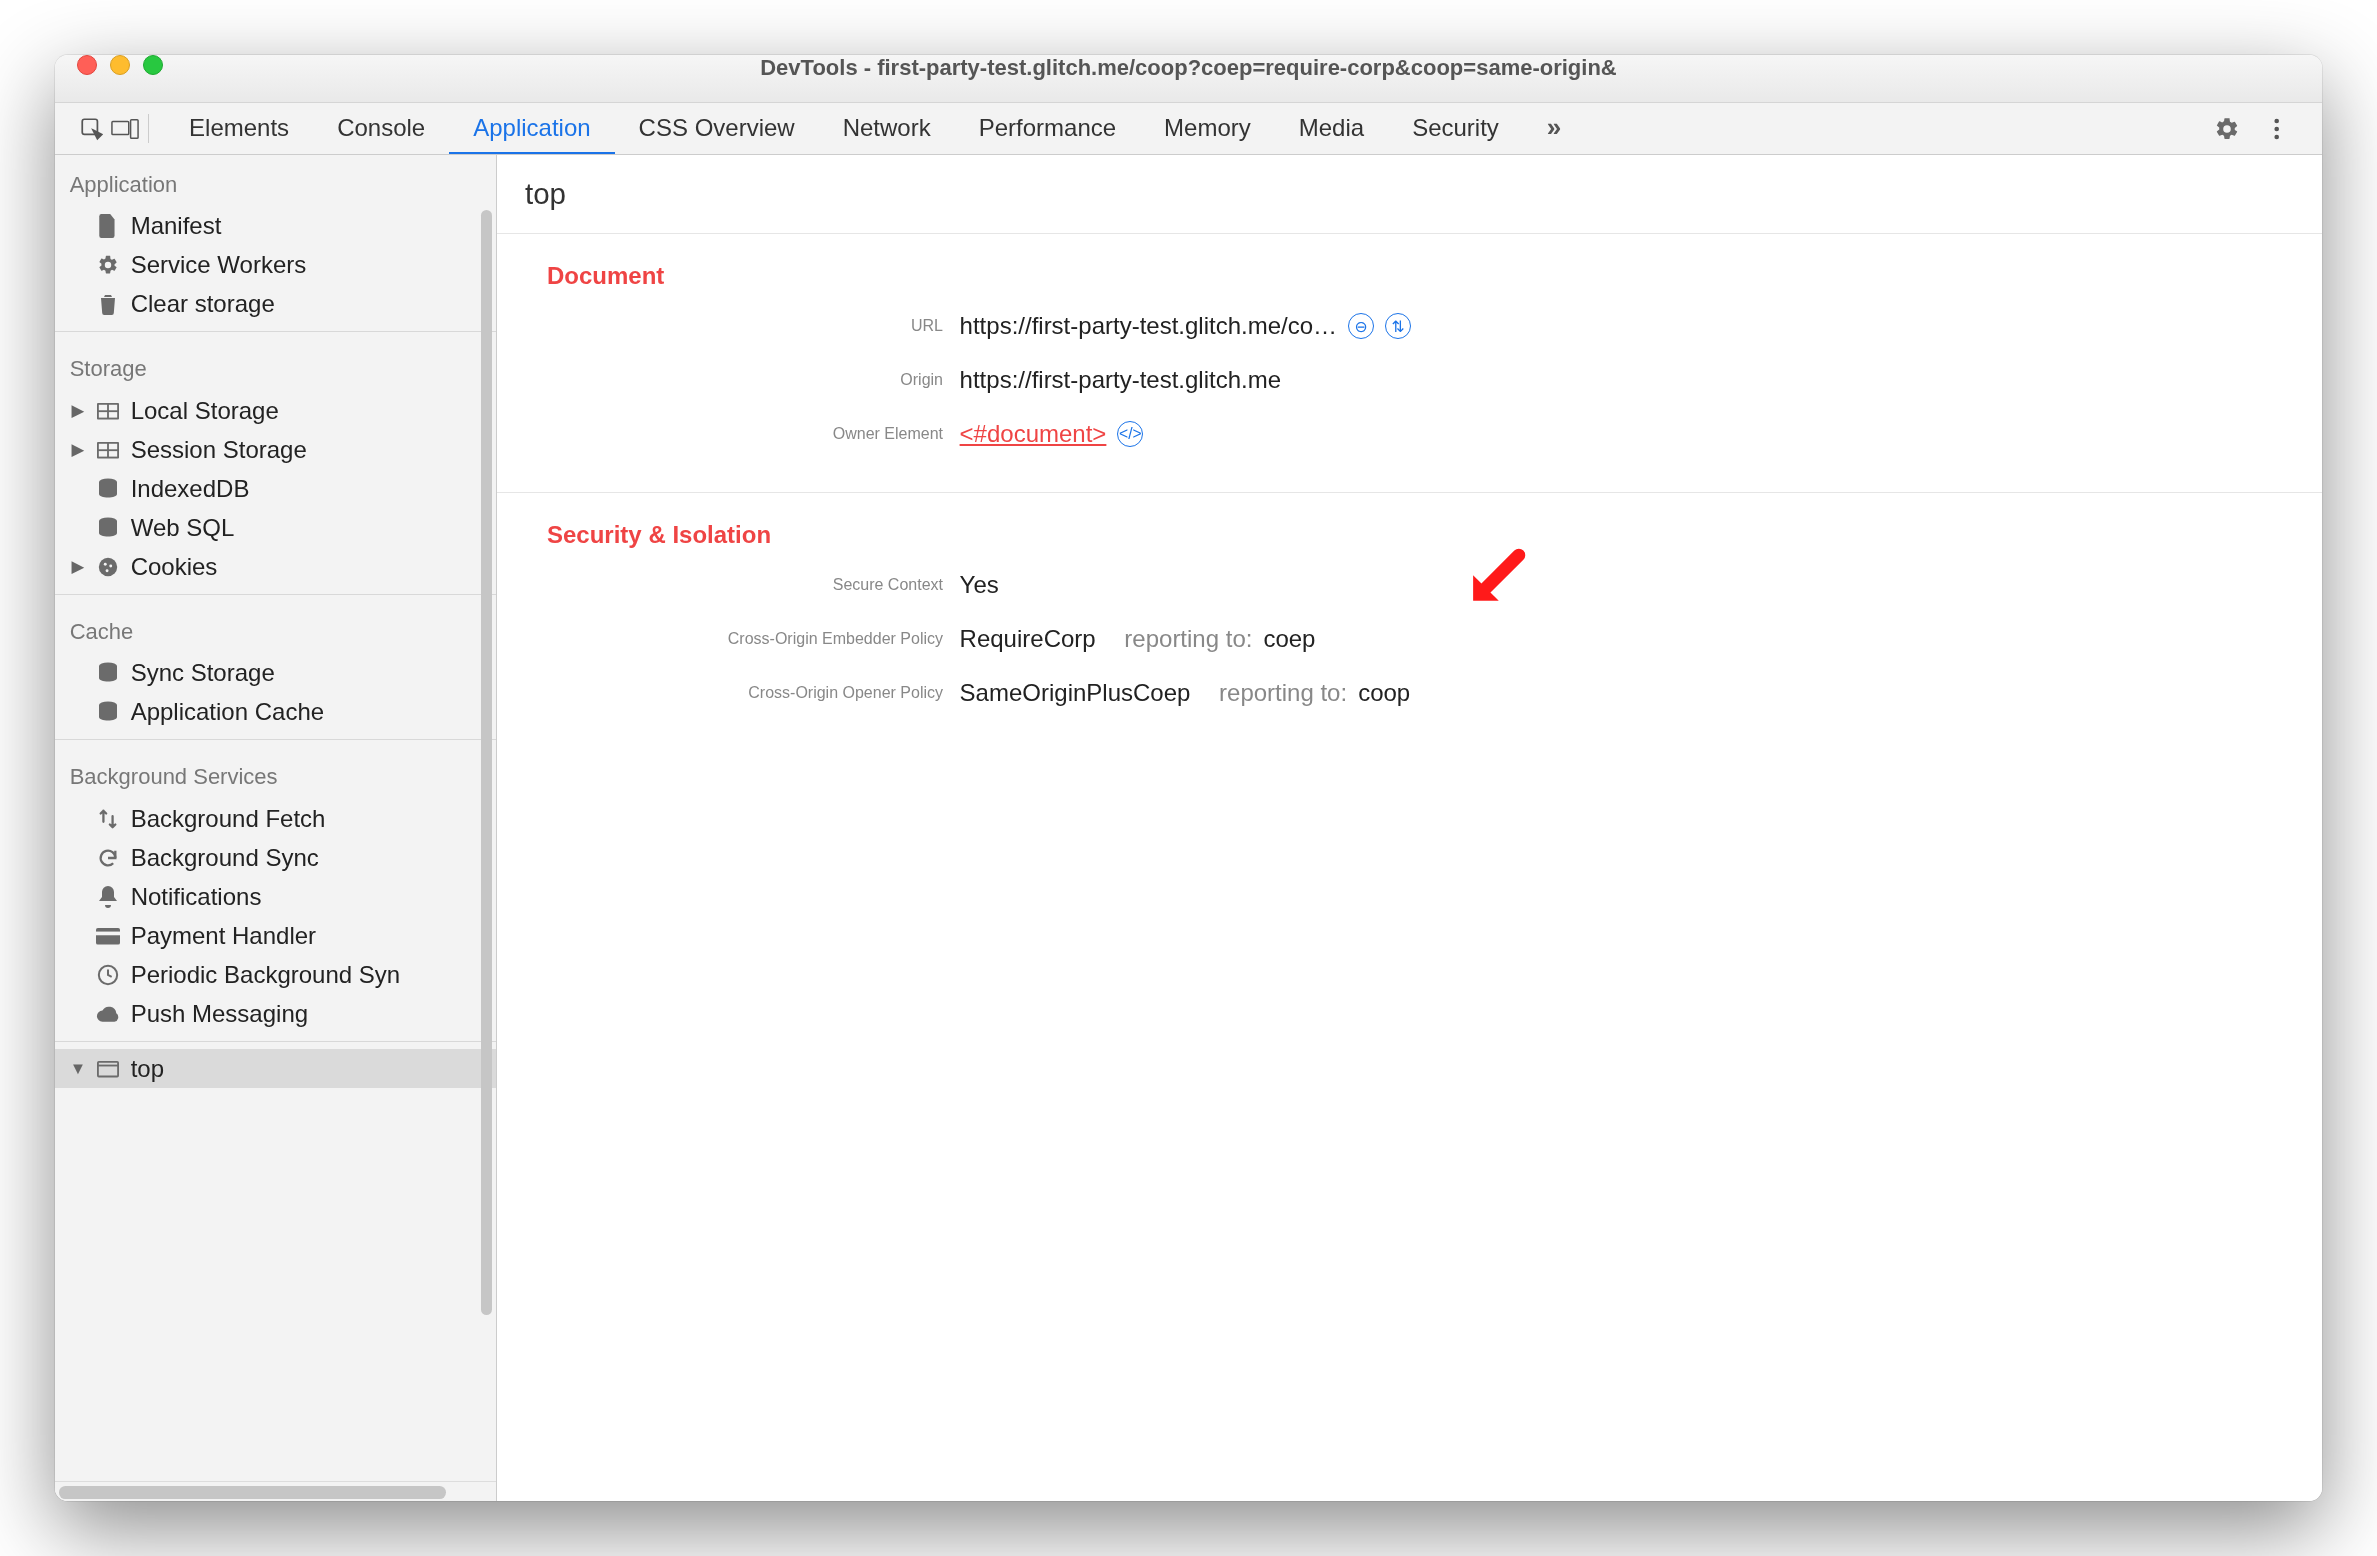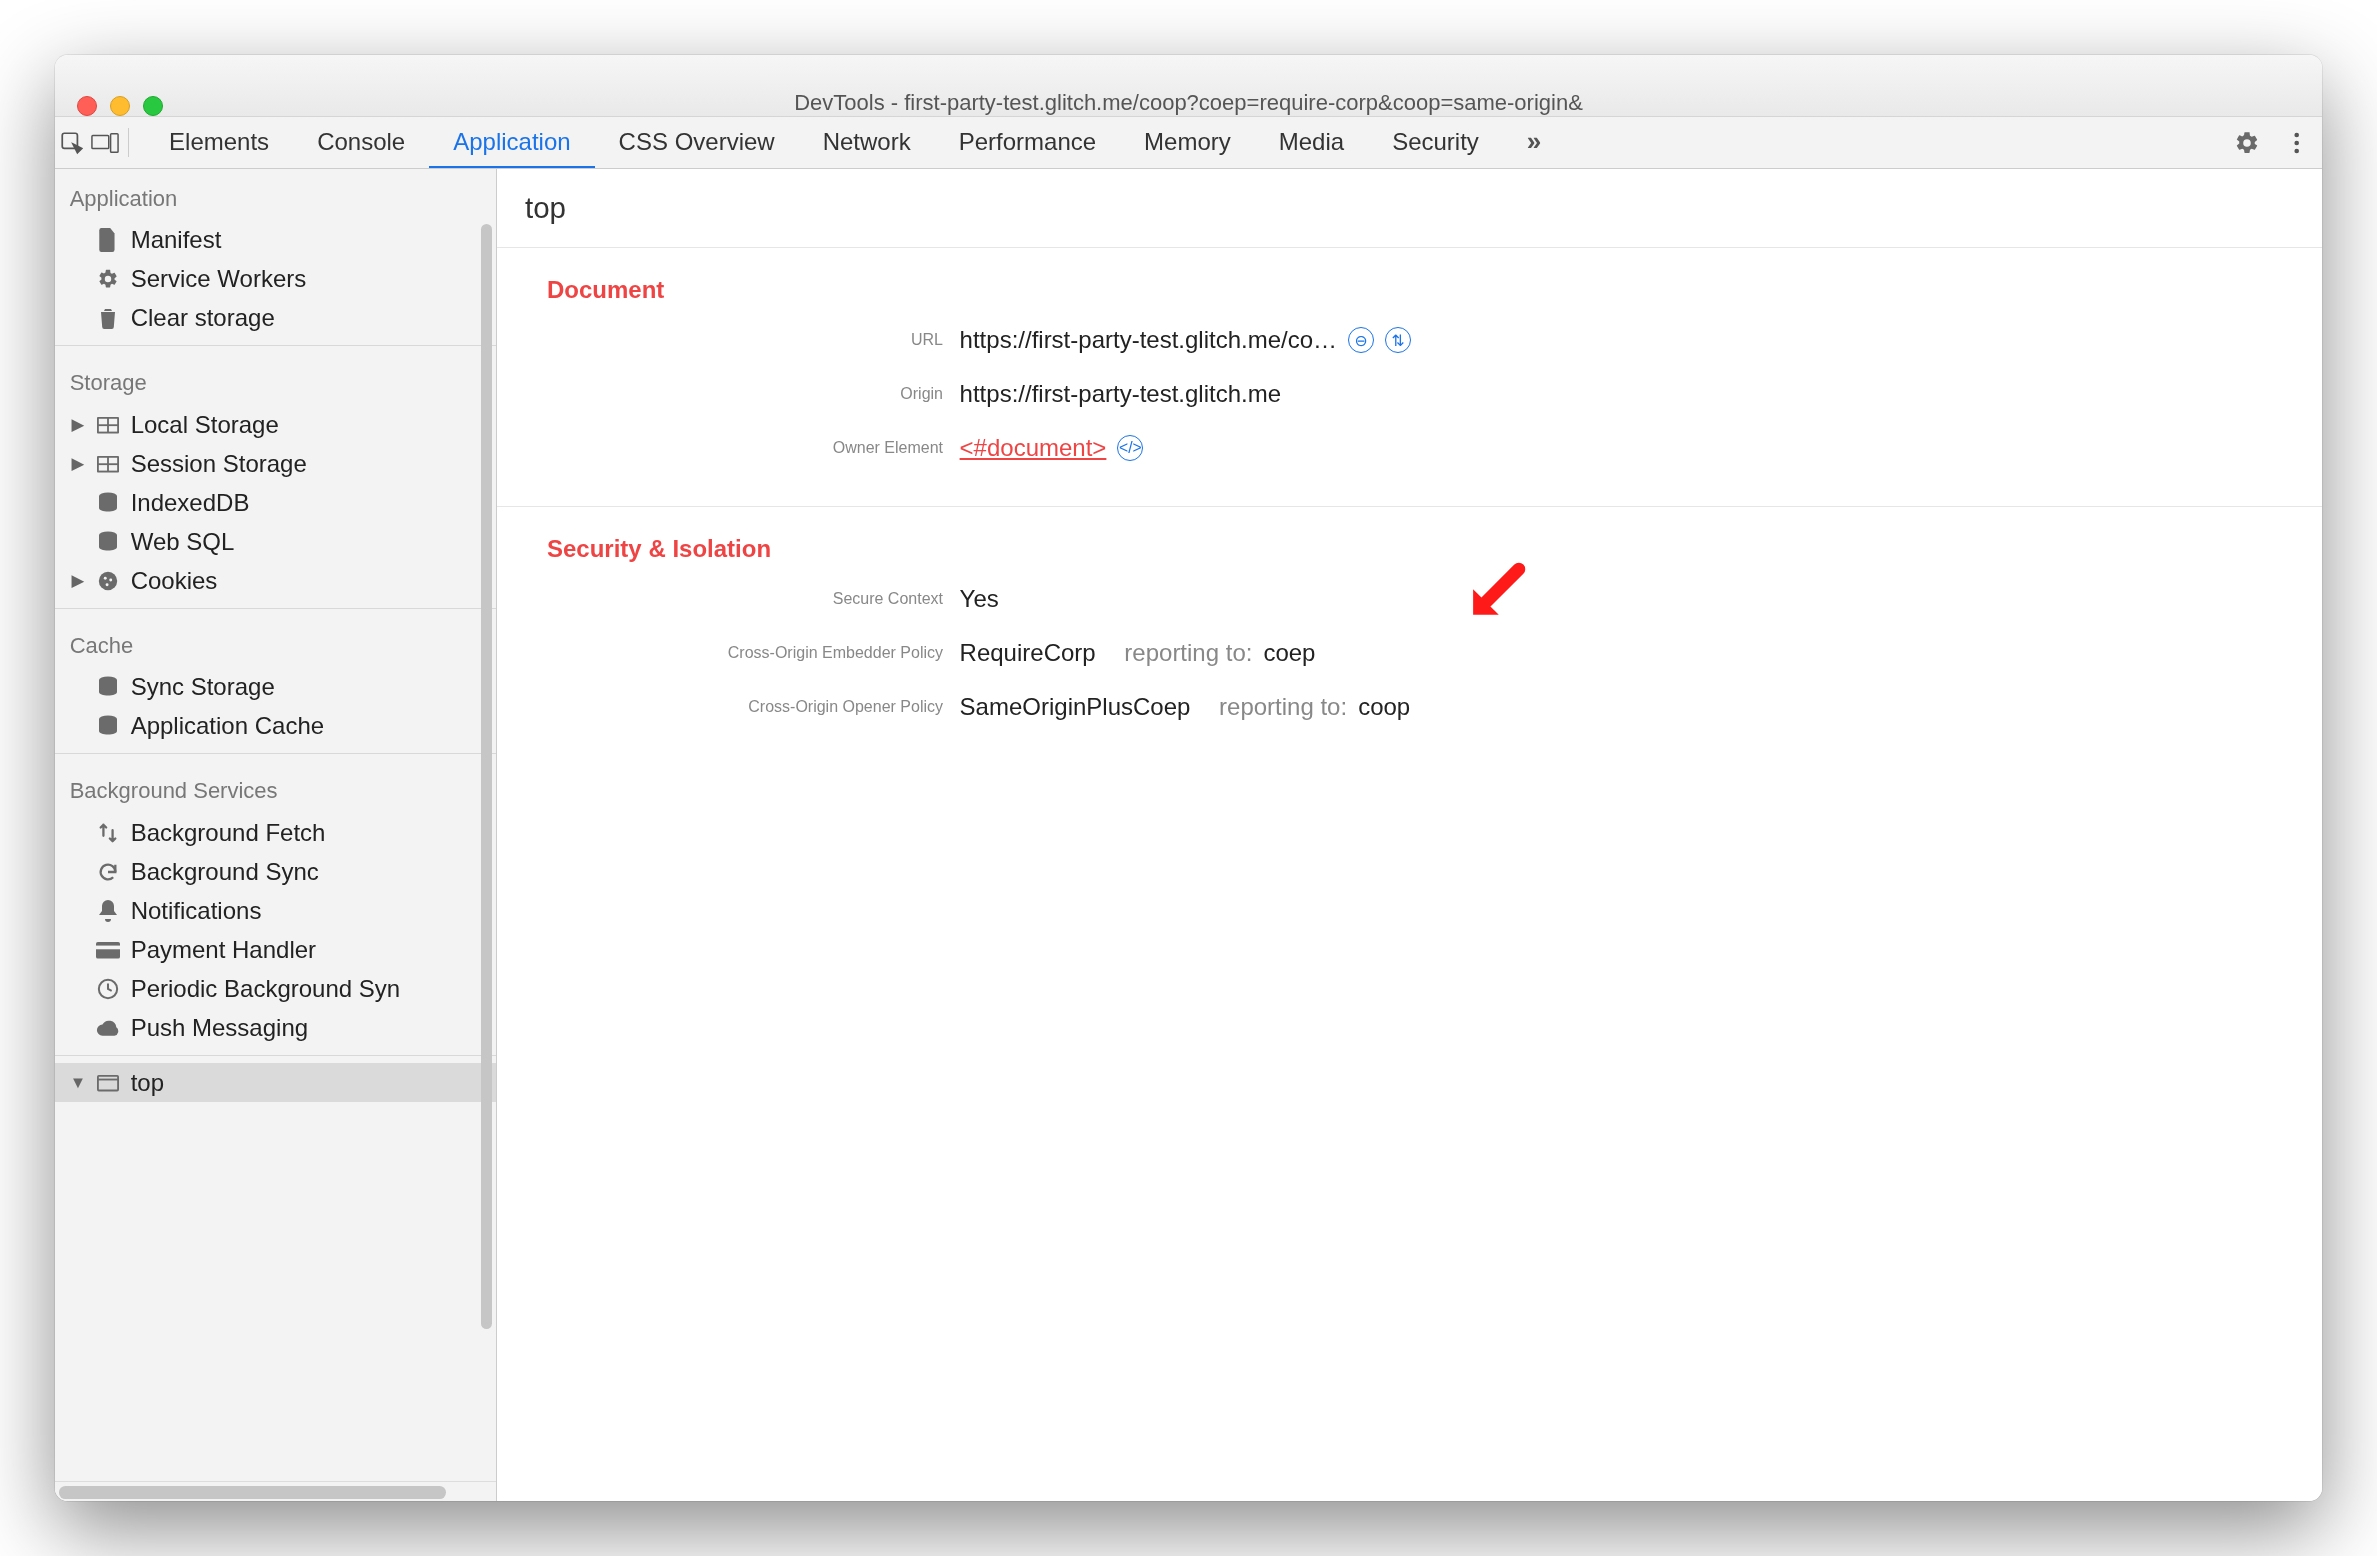--- a/index.html
+++ b/index.html
@@ -20,26 +20,27 @@
     height: 100%;
     border-radius: 13px;
     box-shadow: 0 28px 83px rgba(0,0,0,0.45), 0 0 0 0.9px rgba(0,0,0,0.08);
     background: #fff;
     overflow: hidden;
     display: flex;
     flex-direction: column;
   }
   
   .titlebar {
-    height: 62px;
+    height: 48px;
     background: linear-gradient(#f6f6f6,#e9e9e9);
     border-bottom: 0.9px solid #d5d5d5;
     display: flex;
-    align-items: flex-end;
+    align-items: flex-start;
     position: relative;
+    font-weight: bold;
   }
   .traffic {
     display: flex;
     gap: 13px;
     padding-left: 22px;
   }
   .traffic span {
     width: 20px; height: 20px; border-radius: 50%;
     display: inline-block;
   }
@@ -50,21 +51,21 @@
     position:absolute; left:0; right:0; text-align:center;
     font-size: 22px; color:#555;
   }
   
   .toolbar {
     height: 52px;
     background: #f3f3f3;
     border-bottom: 0.9px solid #ccc;
     display:flex;
     align-items:center;
-    padding: 0 1px;
+    padding: 0 21px;
     gap: 2px;
   }
   .tool-icon {
     width: 31px; height: 31px;
     display:flex; align-items:center; justify-content:center;
     color:#555;
   }
   .tool-sep {
     width:0.9px; height:29.5px; background:#ccc; margin:0 5.5px;
   }

